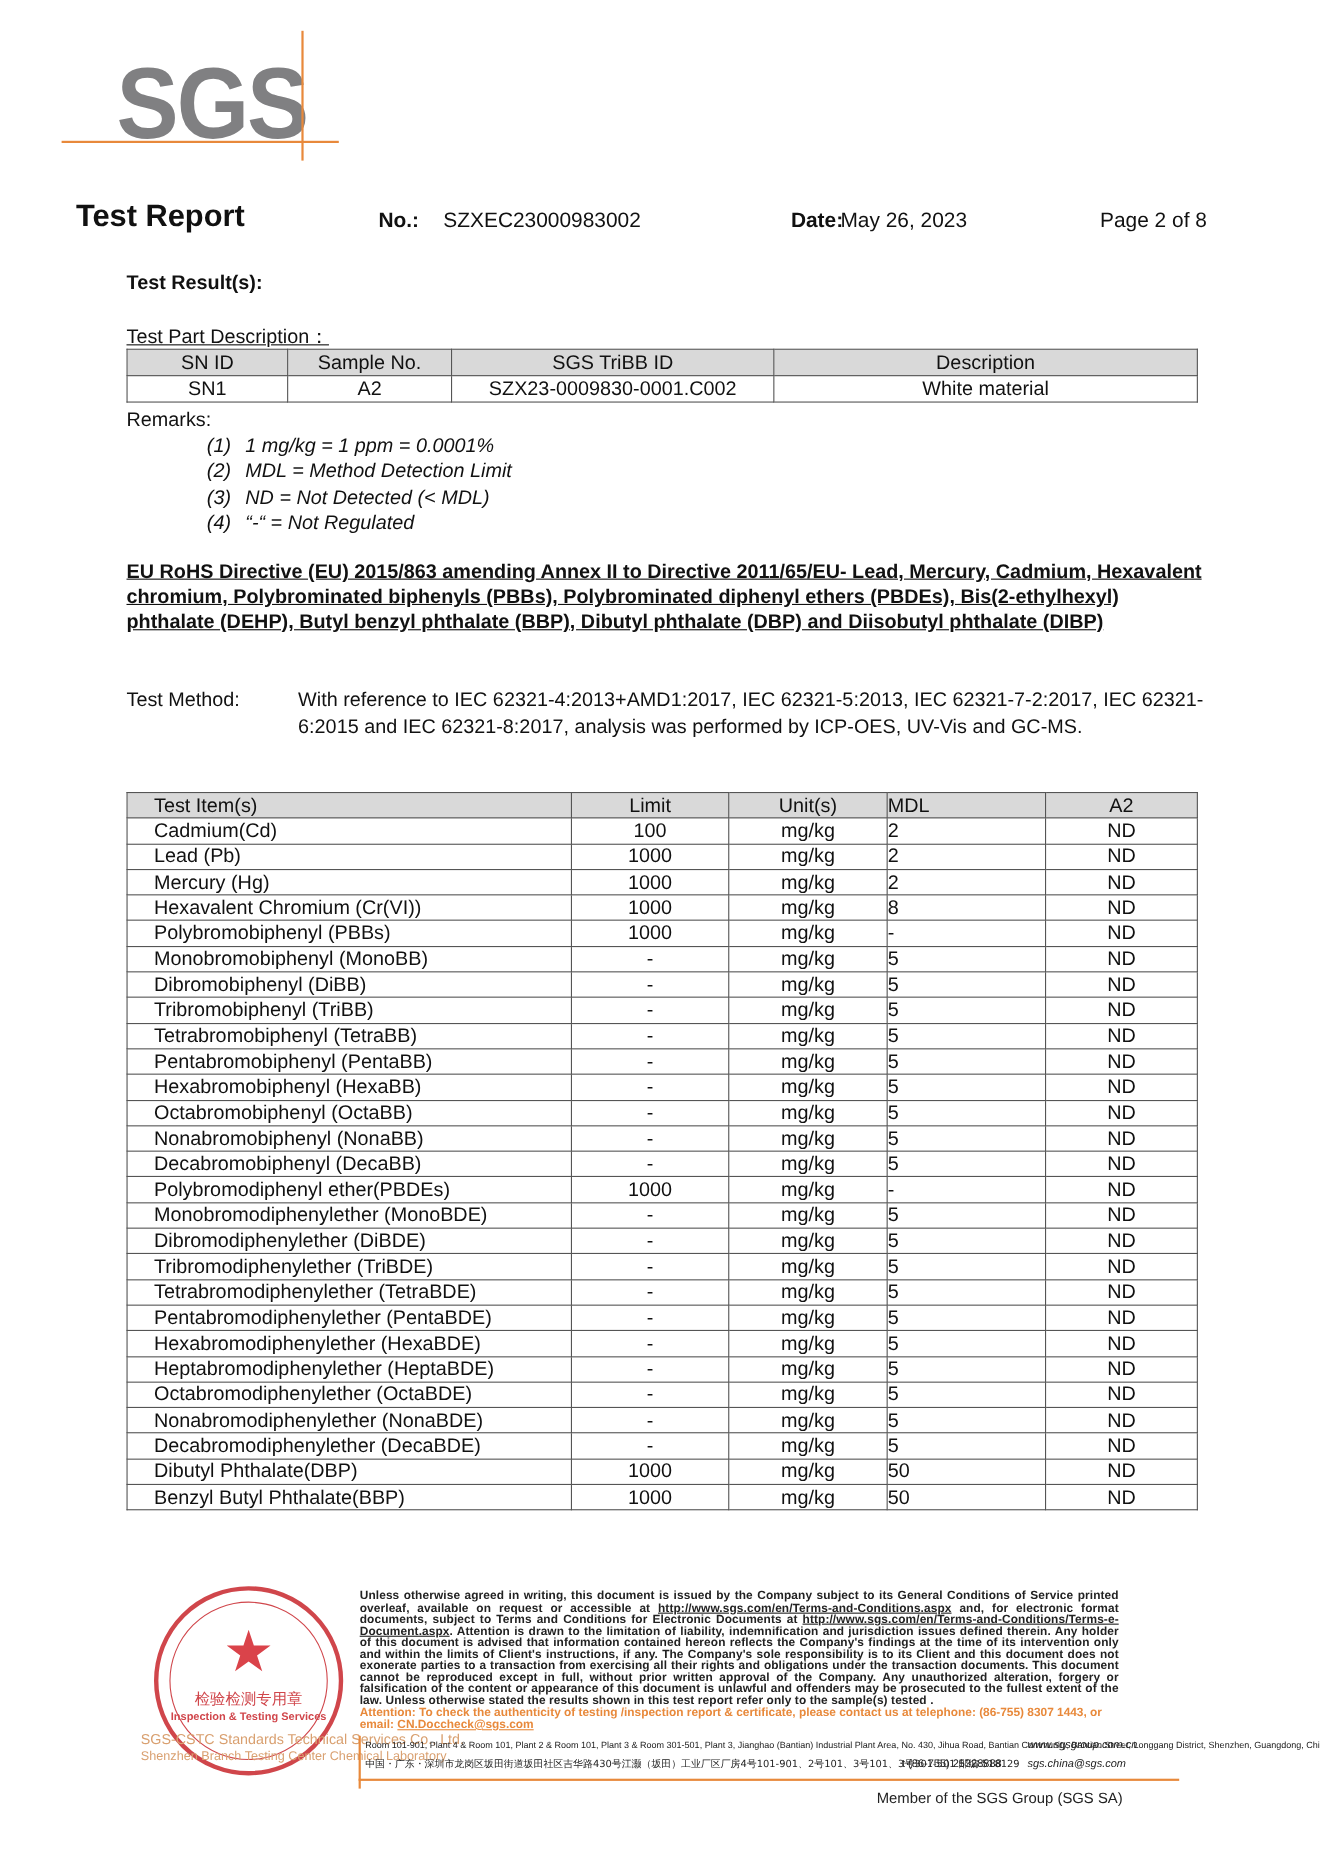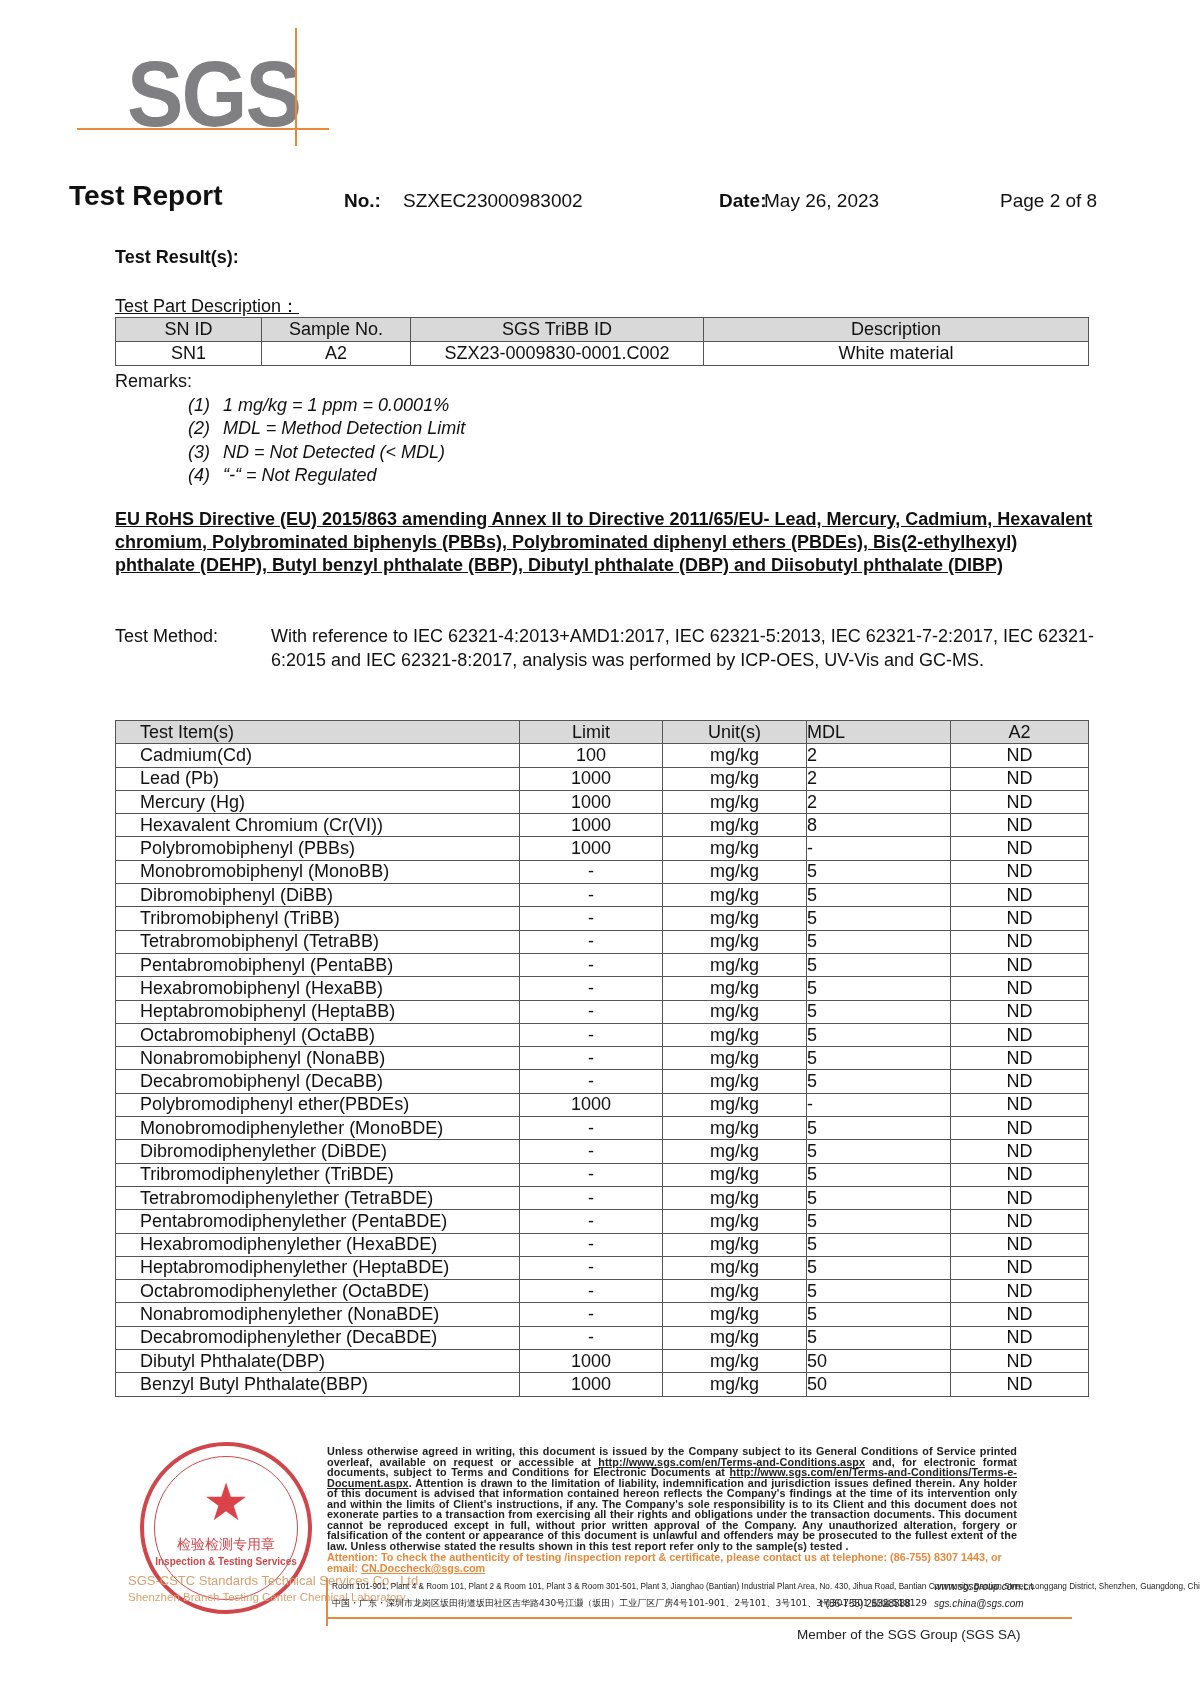--- a/index.html
+++ b/index.html
@@ -1,19 +1,19 @@
 <!DOCTYPE html>
 <html><head>
 <meta charset="utf-8">
 <style>
   html, body { margin: 0; padding: 0; background: #ffffff; }
   body { width: 1200px; height: 1697px; position: relative; overflow: hidden; font-family: "Liberation Sans", sans-serif; color: #111; }
 
   
-  .logo { position: absolute; left: 77px; top: 28px; width: 260px; height: 120px; }
+  .logo { position: absolute; left: 56px; top: 28px; width: 260px; height: 120px; }
   .logo-text { position: absolute; left: 50px; top: 20px; font-family: "Liberation Sans", sans-serif; font-weight: bold; font-size: 92px; letter-spacing: -2px; color: #808082; line-height: 1; transform: scaleX(0.92); transform-origin: left top; }
   .logo-hline { position: absolute; left: 0; top: 100px; width: 252px; height: 1.5px; background: #e8893b; }
   .logo-vline { position: absolute; left: 218px; top: 0; width: 1.5px; height: 118px; background: #e8893b; }
 
   
   .hdr { position: absolute; top: 180px; left: 0; width: 1200px; height: 40px; }
   .hdr .title { position: absolute; left: 69px; top: 0; font-weight: bold; font-size: 28px; }
   .hdr .no-label { position: absolute; left: 344px; top: 10px; font-weight: bold; font-size: 19px; }
   .hdr .no-val { position: absolute; left: 403px; top: 10px; font-size: 19px; }
   .hdr .date-label { position: absolute; left: 691px; top: 10px; font-weight: bold; font-size: 19px; margin-left: 28px; }
@@ -207,27 +207,20 @@
         <td class="c4">ND</td>
       </tr>
       <tr>
         <td class="c0">Hexabromobiphenyl (HexaBB)</td>
         <td class="c1">-</td>
         <td class="c2">mg/kg</td>
         <td class="c3">5</td>
         <td class="c4">ND</td>
       </tr>
       <tr>
-        <td class="c0">Heptabromobiphenyl (HeptaBB)</td>
-        <td class="c1">-</td>
-        <td class="c2">mg/kg</td>
-        <td class="c3">5</td>
-        <td class="c4">ND</td>
-      </tr>
-      <tr>
         <td class="c0">Octabromobiphenyl (OctaBB)</td>
         <td class="c1">-</td>
         <td class="c2">mg/kg</td>
         <td class="c3">5</td>
         <td class="c4">ND</td>
       </tr>
       <tr>
         <td class="c0">Nonabromobiphenyl (NonaBB)</td>
         <td class="c1">-</td>
         <td class="c2">mg/kg</td>

